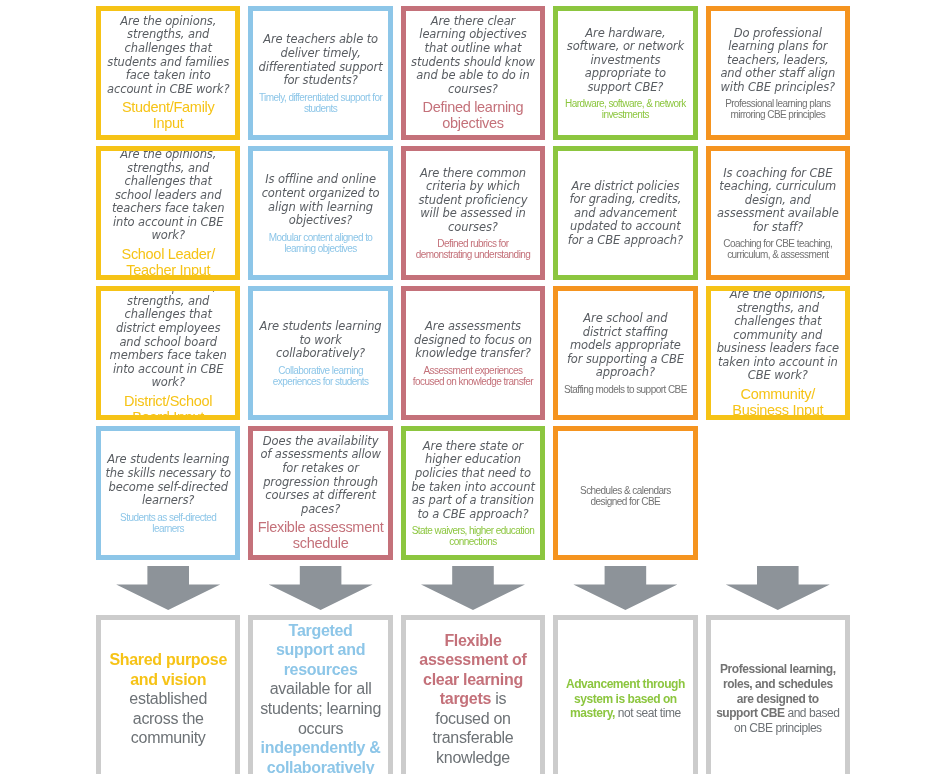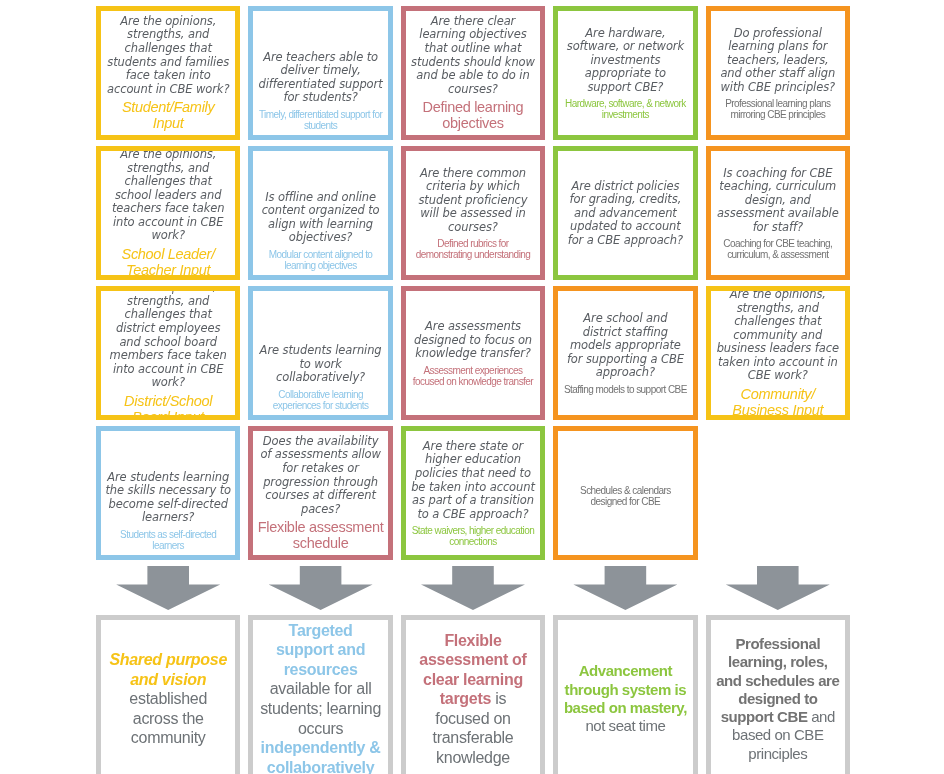--- a/index.html
+++ b/index.html
@@ -50,25 +50,25 @@
     width: 100%;
     letter-spacing: -0.3px;
     font-family: "Liberation Sans", sans-serif;
   }
   .a.cond {
     font-size: 10px;
     letter-spacing: -0.55px;
   }
   
   .c0 { border-color: #f6c316; }
-  .c1 { border-color: #8dc6e8; justify-content: flex-end; }
+  .c1 { border-color: #8dc6e8; }
   .c2 { border-color: #c4717a; }
   .c3 { border-color: #8cc63f; }
   .c4 { border-color: #f5941f; }
-  .t0 { color: #f6c316; font-style: italic; }
+  .t0 { color: #f6c316; }
   .t1 { color: #8dc6e8; }
   .t2 { color: #c4717a; }
   .t3 { color: #8cc63f; }
   .t4 { color: #737373; }
 
   
   .arrows {
     display: grid;
     grid-template-columns: repeat(5, 1fr);
     column-gap: 8px;
@@ -109,21 +109,21 @@
     overflow: hidden;
   }
   .sum-text {
     font-size: 16px;
     line-height: 1.22;
     color: #6d7276;
     font-family: "Liberation Sans", sans-serif;
     letter-spacing: -0.3px;
   }
   .sum-text .hl { font-weight: bold; }
-  .sum-text.tight { font-size: 15px; letter-spacing: -0.45px; }
+  .sum-text.tight { font-size: 12px; letter-spacing: -0.45px; }
 </style>
 </head>
 <body>
 
 <div id="board">
 
   <div class="grid" id="grid">
       <div class="card c0">
         <div class="q">Are the opinions, strengths, and challenges that students and families face taken into account in CBE work?</div>
         <div class="a t0">Student/Family Input</div>

